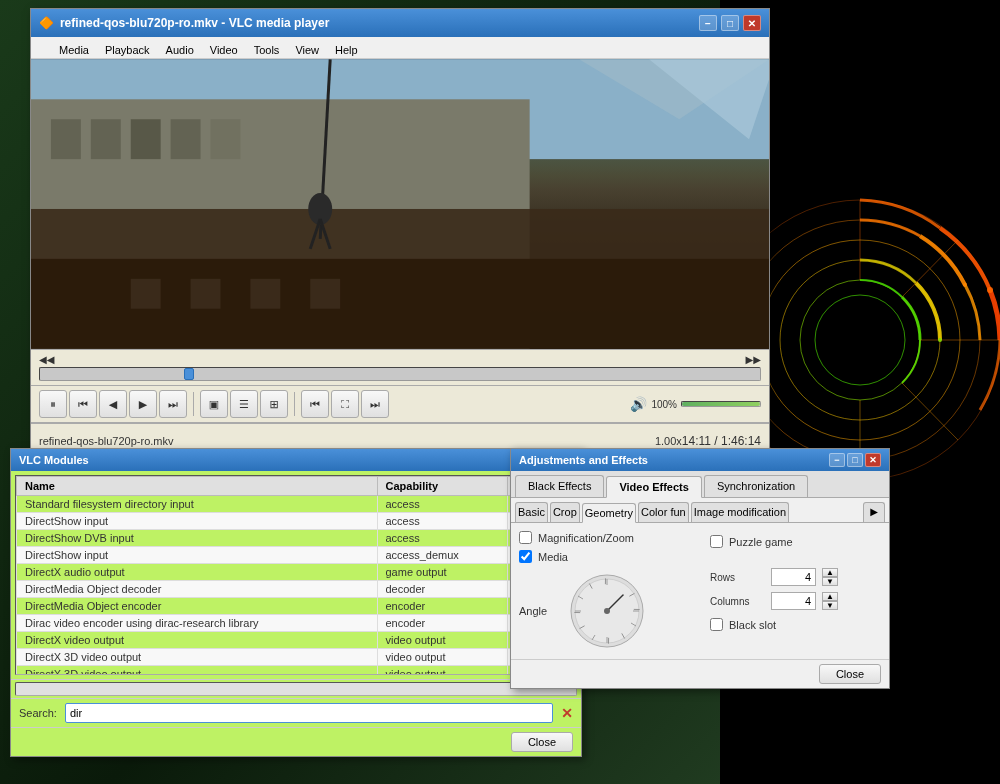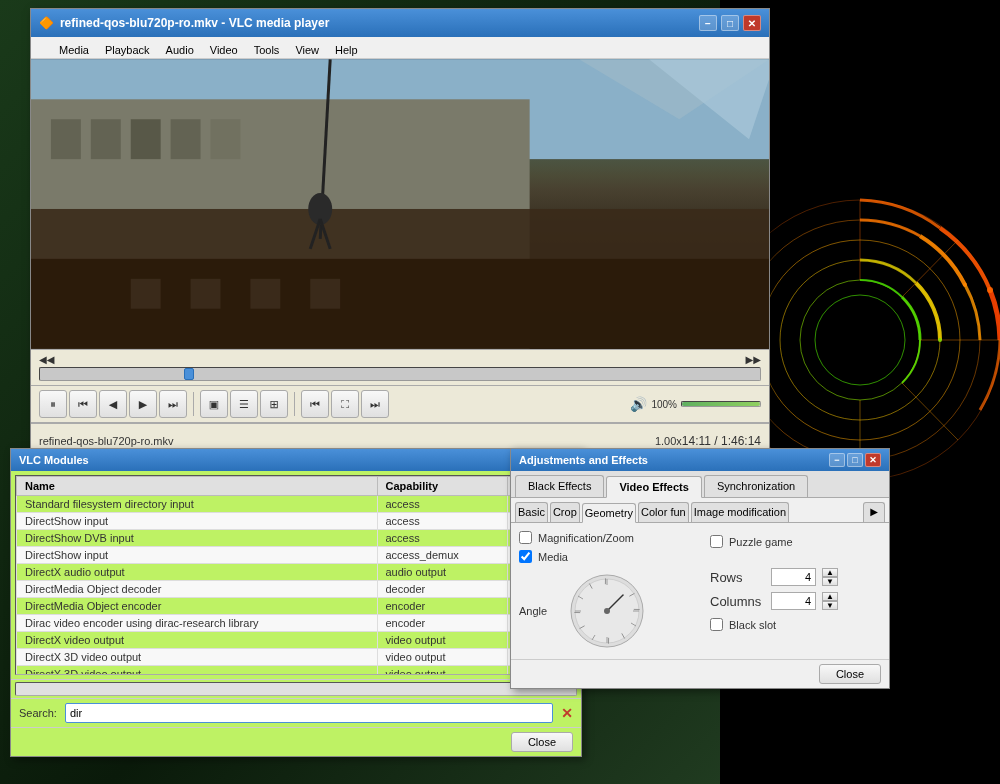--- a/index.html
+++ b/index.html
@@ -560,21 +560,21 @@
     }
 
     .spinner-row {
       display: flex;
       align-items: center;
       gap: 6px;
       margin-bottom: 6px;
     }
 
     .spinner-label {
-      font-size: 13px;
+      font-size: 10px;
       color: #333;
       width: 55px;
     }
 
     .spinner-input {
       width: 45px;
       height: 18px;
       border: 1px solid #aaa;
       background: white;
       font-size: 11px;
@@ -797,21 +797,21 @@
       <td>access</td>
       <td>0</td>
     </tr>
           <tr>
       <td>DirectShow input</td>
       <td>access_demux</td>
       <td>0</td>
     </tr>
           <tr>
       <td>DirectX audio output</td>
-      <td>audio output</td>
+      <td>game output</td>
       <td>100</td>
     </tr>
           <tr>
       <td>DirectMedia Object decoder</td>
       <td>decoder</td>
       <td>1</td>
     </tr>
           <tr>
       <td>DirectMedia Object encoder</td>
       <td>encoder</td>

